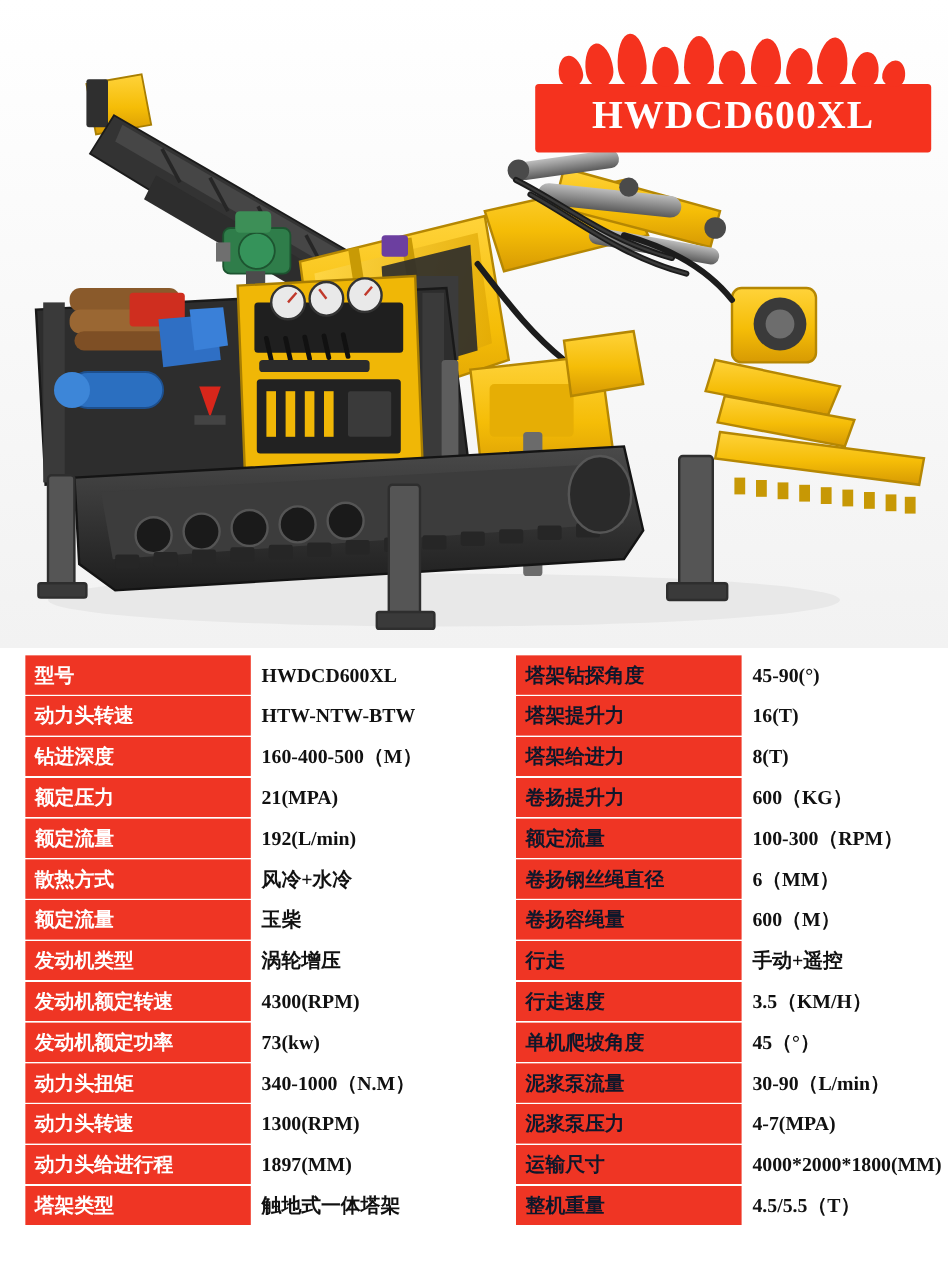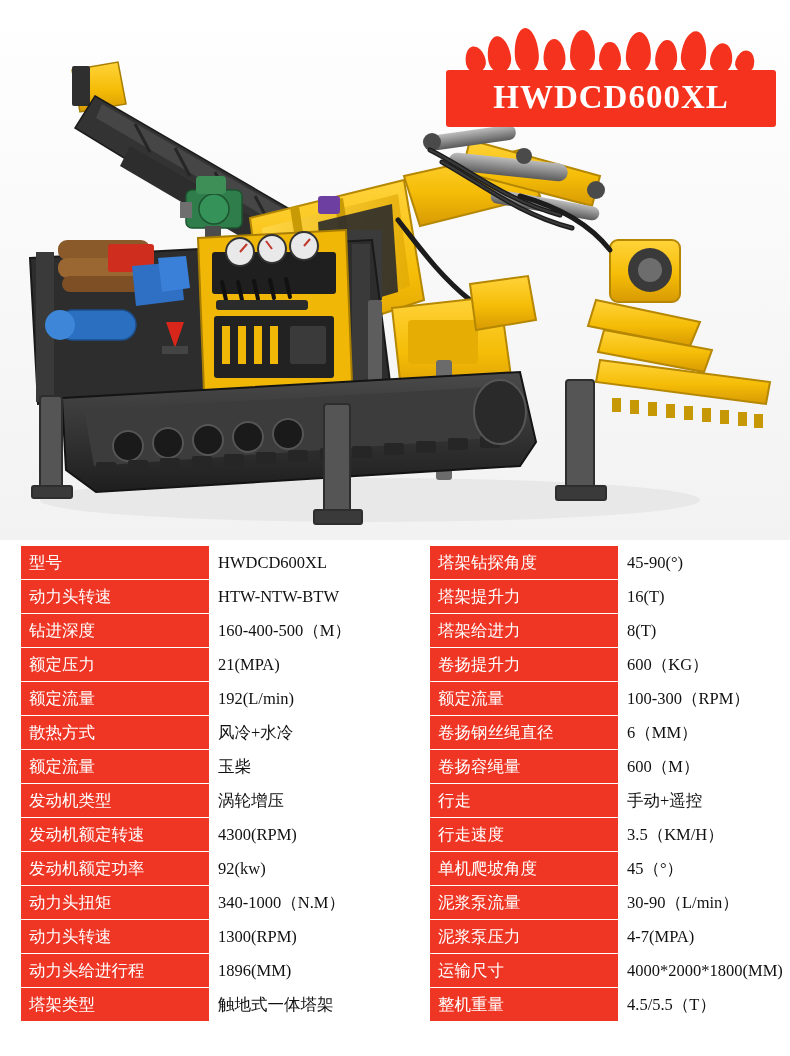--- a/index.html
+++ b/index.html
@@ -64,20 +64,21 @@
     left: 0;
     top: 0;
   }
 
   
   .spec-wrap {
     position: absolute;
     left: 20px;
     top: 545px;
     width: 750px;
+    font-weight: bold;
   }
   table.spec {
     border-collapse: collapse;
     width: 750px;
     table-layout: fixed;
   }
   table.spec td {
     border: 1px solid #ffffff;
     height: 33px;
     font-size: 16.5px;
@@ -94,21 +95,21 @@
     font-size: 17px;
   }
   td.val {
     background: #ffffff;
     color: #111111;
     border: 1px solid #ef3524;
     width: 203px;
   }
   td.lbl2 {
     background: #ef3524;
-    color: #ffffff;
+    color: #0f172a;
     width: 172px;
     font-size: 17px;
   }
   td.val2 {
     background: #ffffff;
     color: #111111;
     border: 1px solid #ef3524;
     width: 203px;
   }
 </style>
@@ -406,39 +407,39 @@
           <td class="val2">手动+遥控</td>
         </tr>
         <tr>
           <td class="lbl">发动机额定转速</td>
           <td class="val">4300(RPM)</td>
           <td class="lbl2">行走速度</td>
           <td class="val2">3.5（KM/H）</td>
         </tr>
         <tr>
           <td class="lbl">发动机额定功率</td>
-          <td class="val">92(kw)</td>
+          <td class="val">73(kw)</td>
           <td class="lbl2">单机爬坡角度</td>
           <td class="val2">45（°）</td>
         </tr>
         <tr>
           <td class="lbl">动力头扭矩</td>
           <td class="val">340-1000（N.M）</td>
           <td class="lbl2">泥浆泵流量</td>
           <td class="val2">30-90（L/min）</td>
         </tr>
         <tr>
           <td class="lbl">动力头转速</td>
           <td class="val">1300(RPM)</td>
           <td class="lbl2">泥浆泵压力</td>
           <td class="val2">4-7(MPA)</td>
         </tr>
         <tr>
           <td class="lbl">动力头给进行程</td>
-          <td class="val">1896(MM)</td>
+          <td class="val">1897(MM)</td>
           <td class="lbl2">运输尺寸</td>
           <td class="val2">4000*2000*1800(MM)</td>
         </tr>
         <tr>
           <td class="lbl">塔架类型</td>
           <td class="val">触地式一体塔架</td>
           <td class="lbl2">整机重量</td>
           <td class="val2">4.5/5.5（T）</td>
         </tr>
       </tbody>

